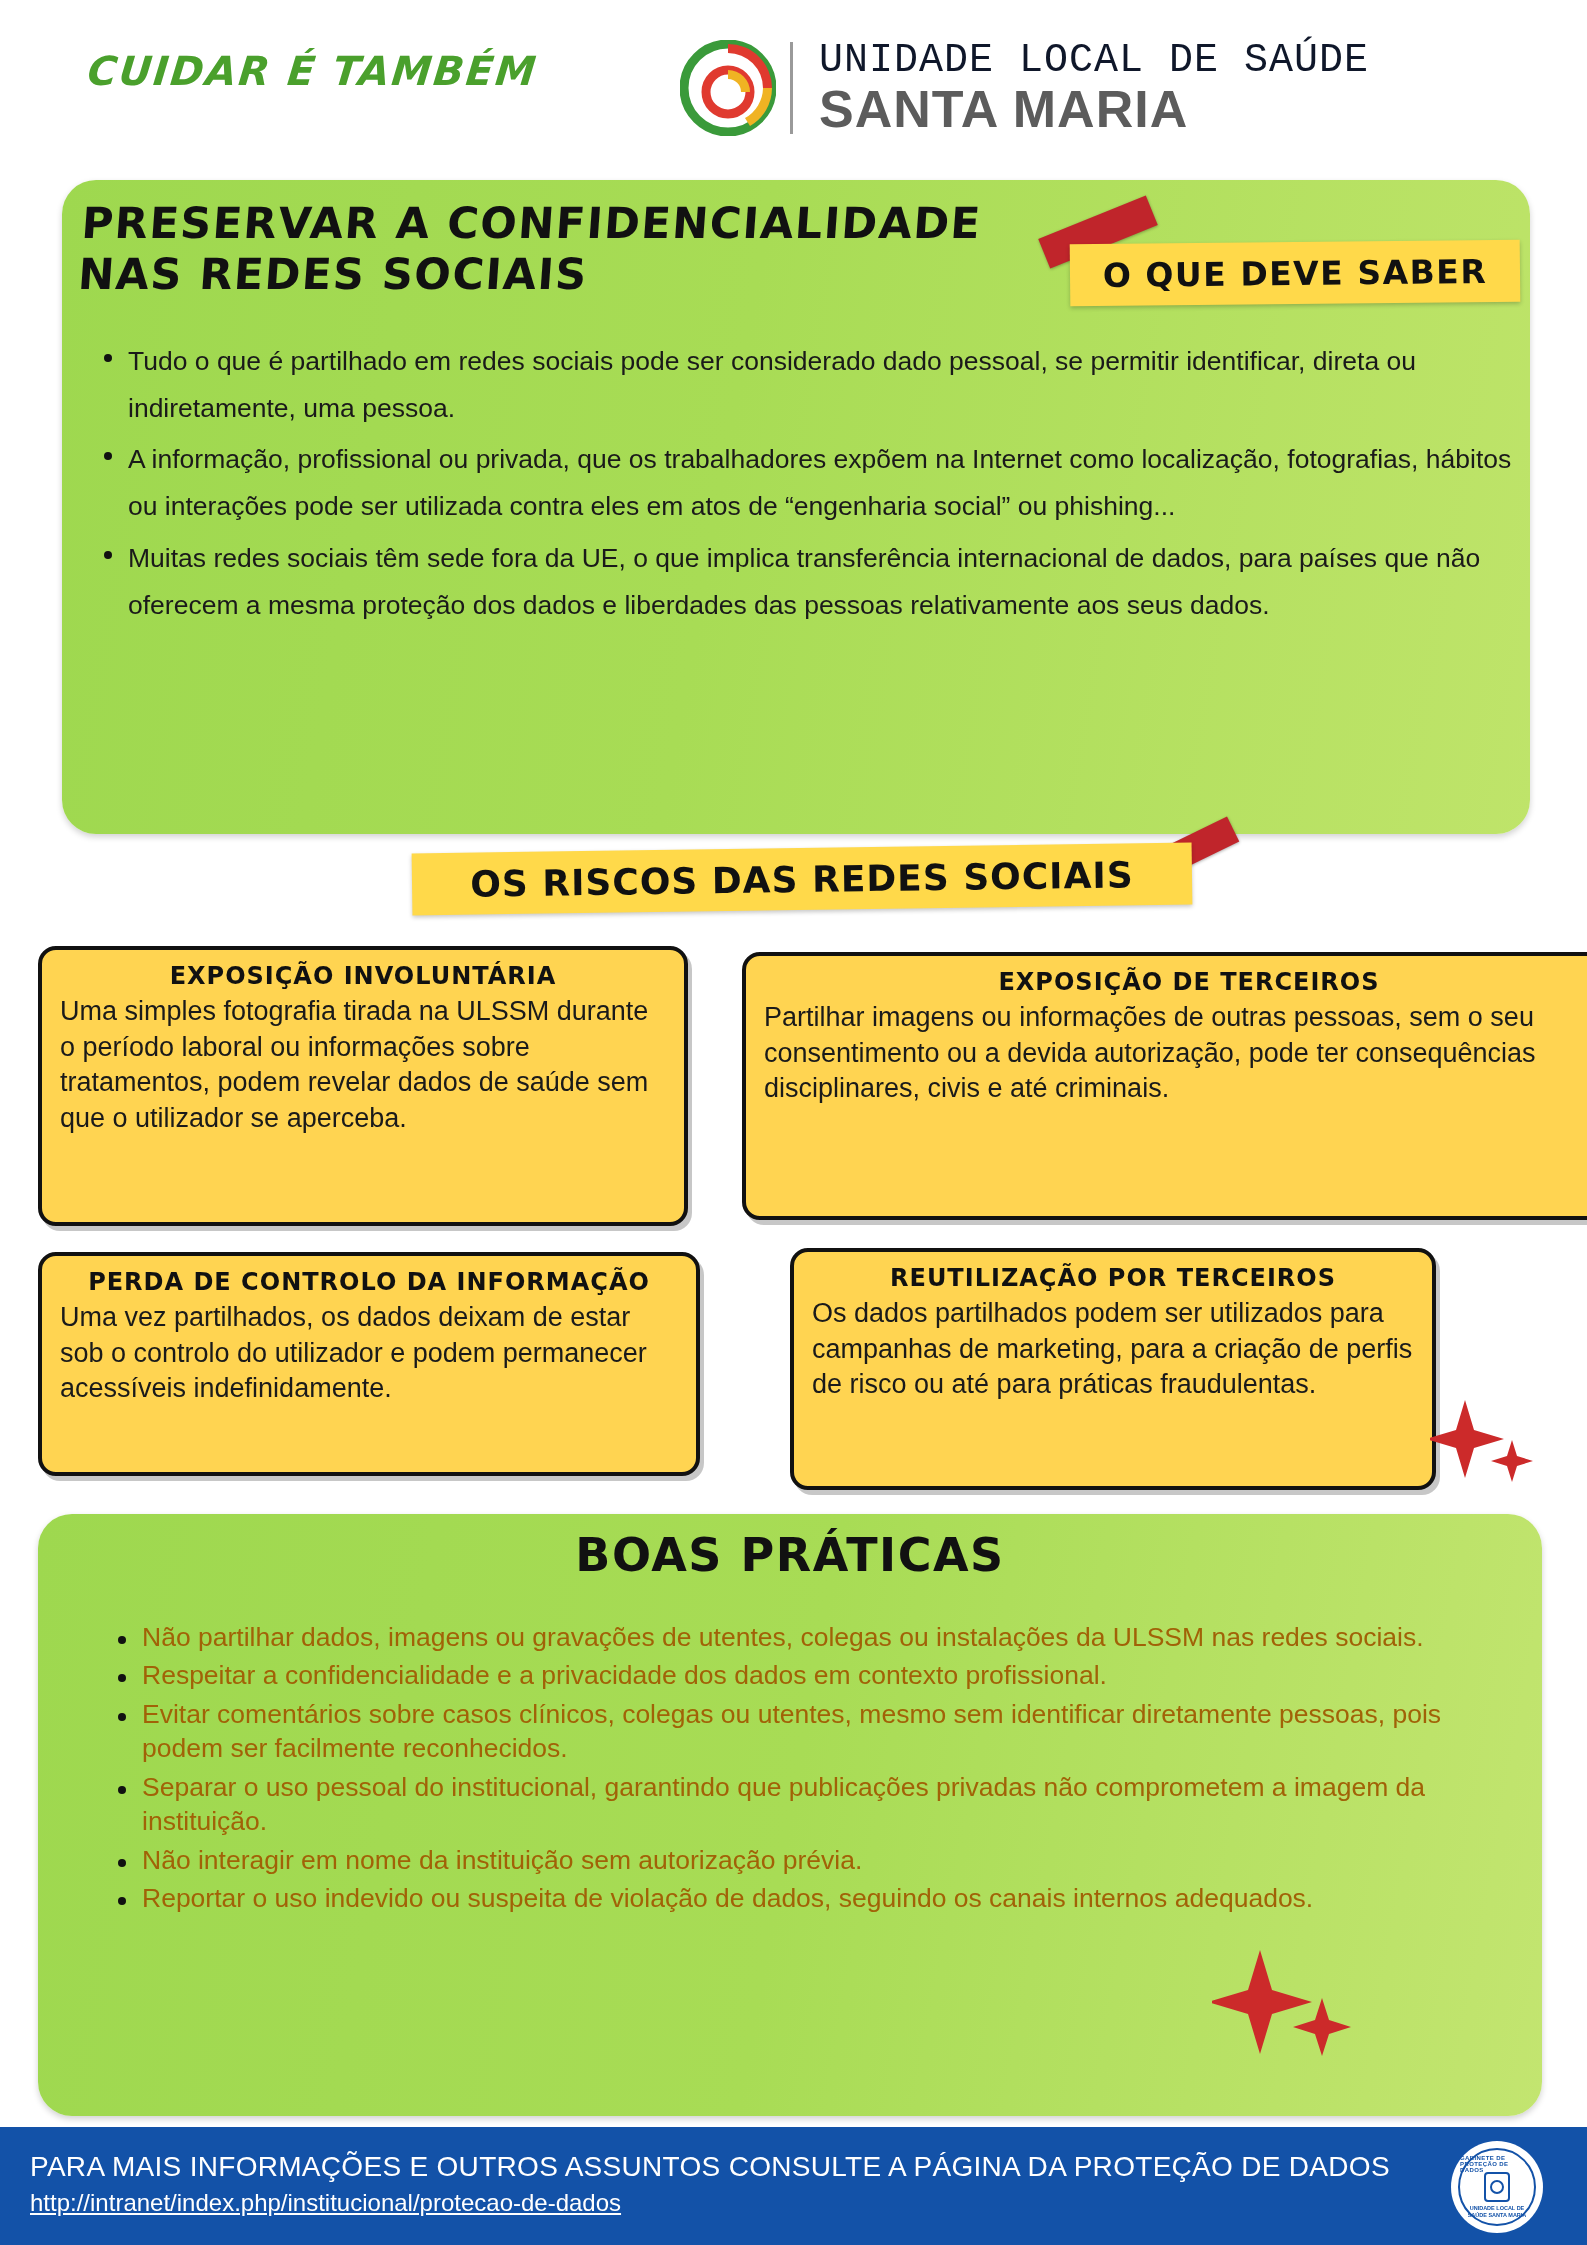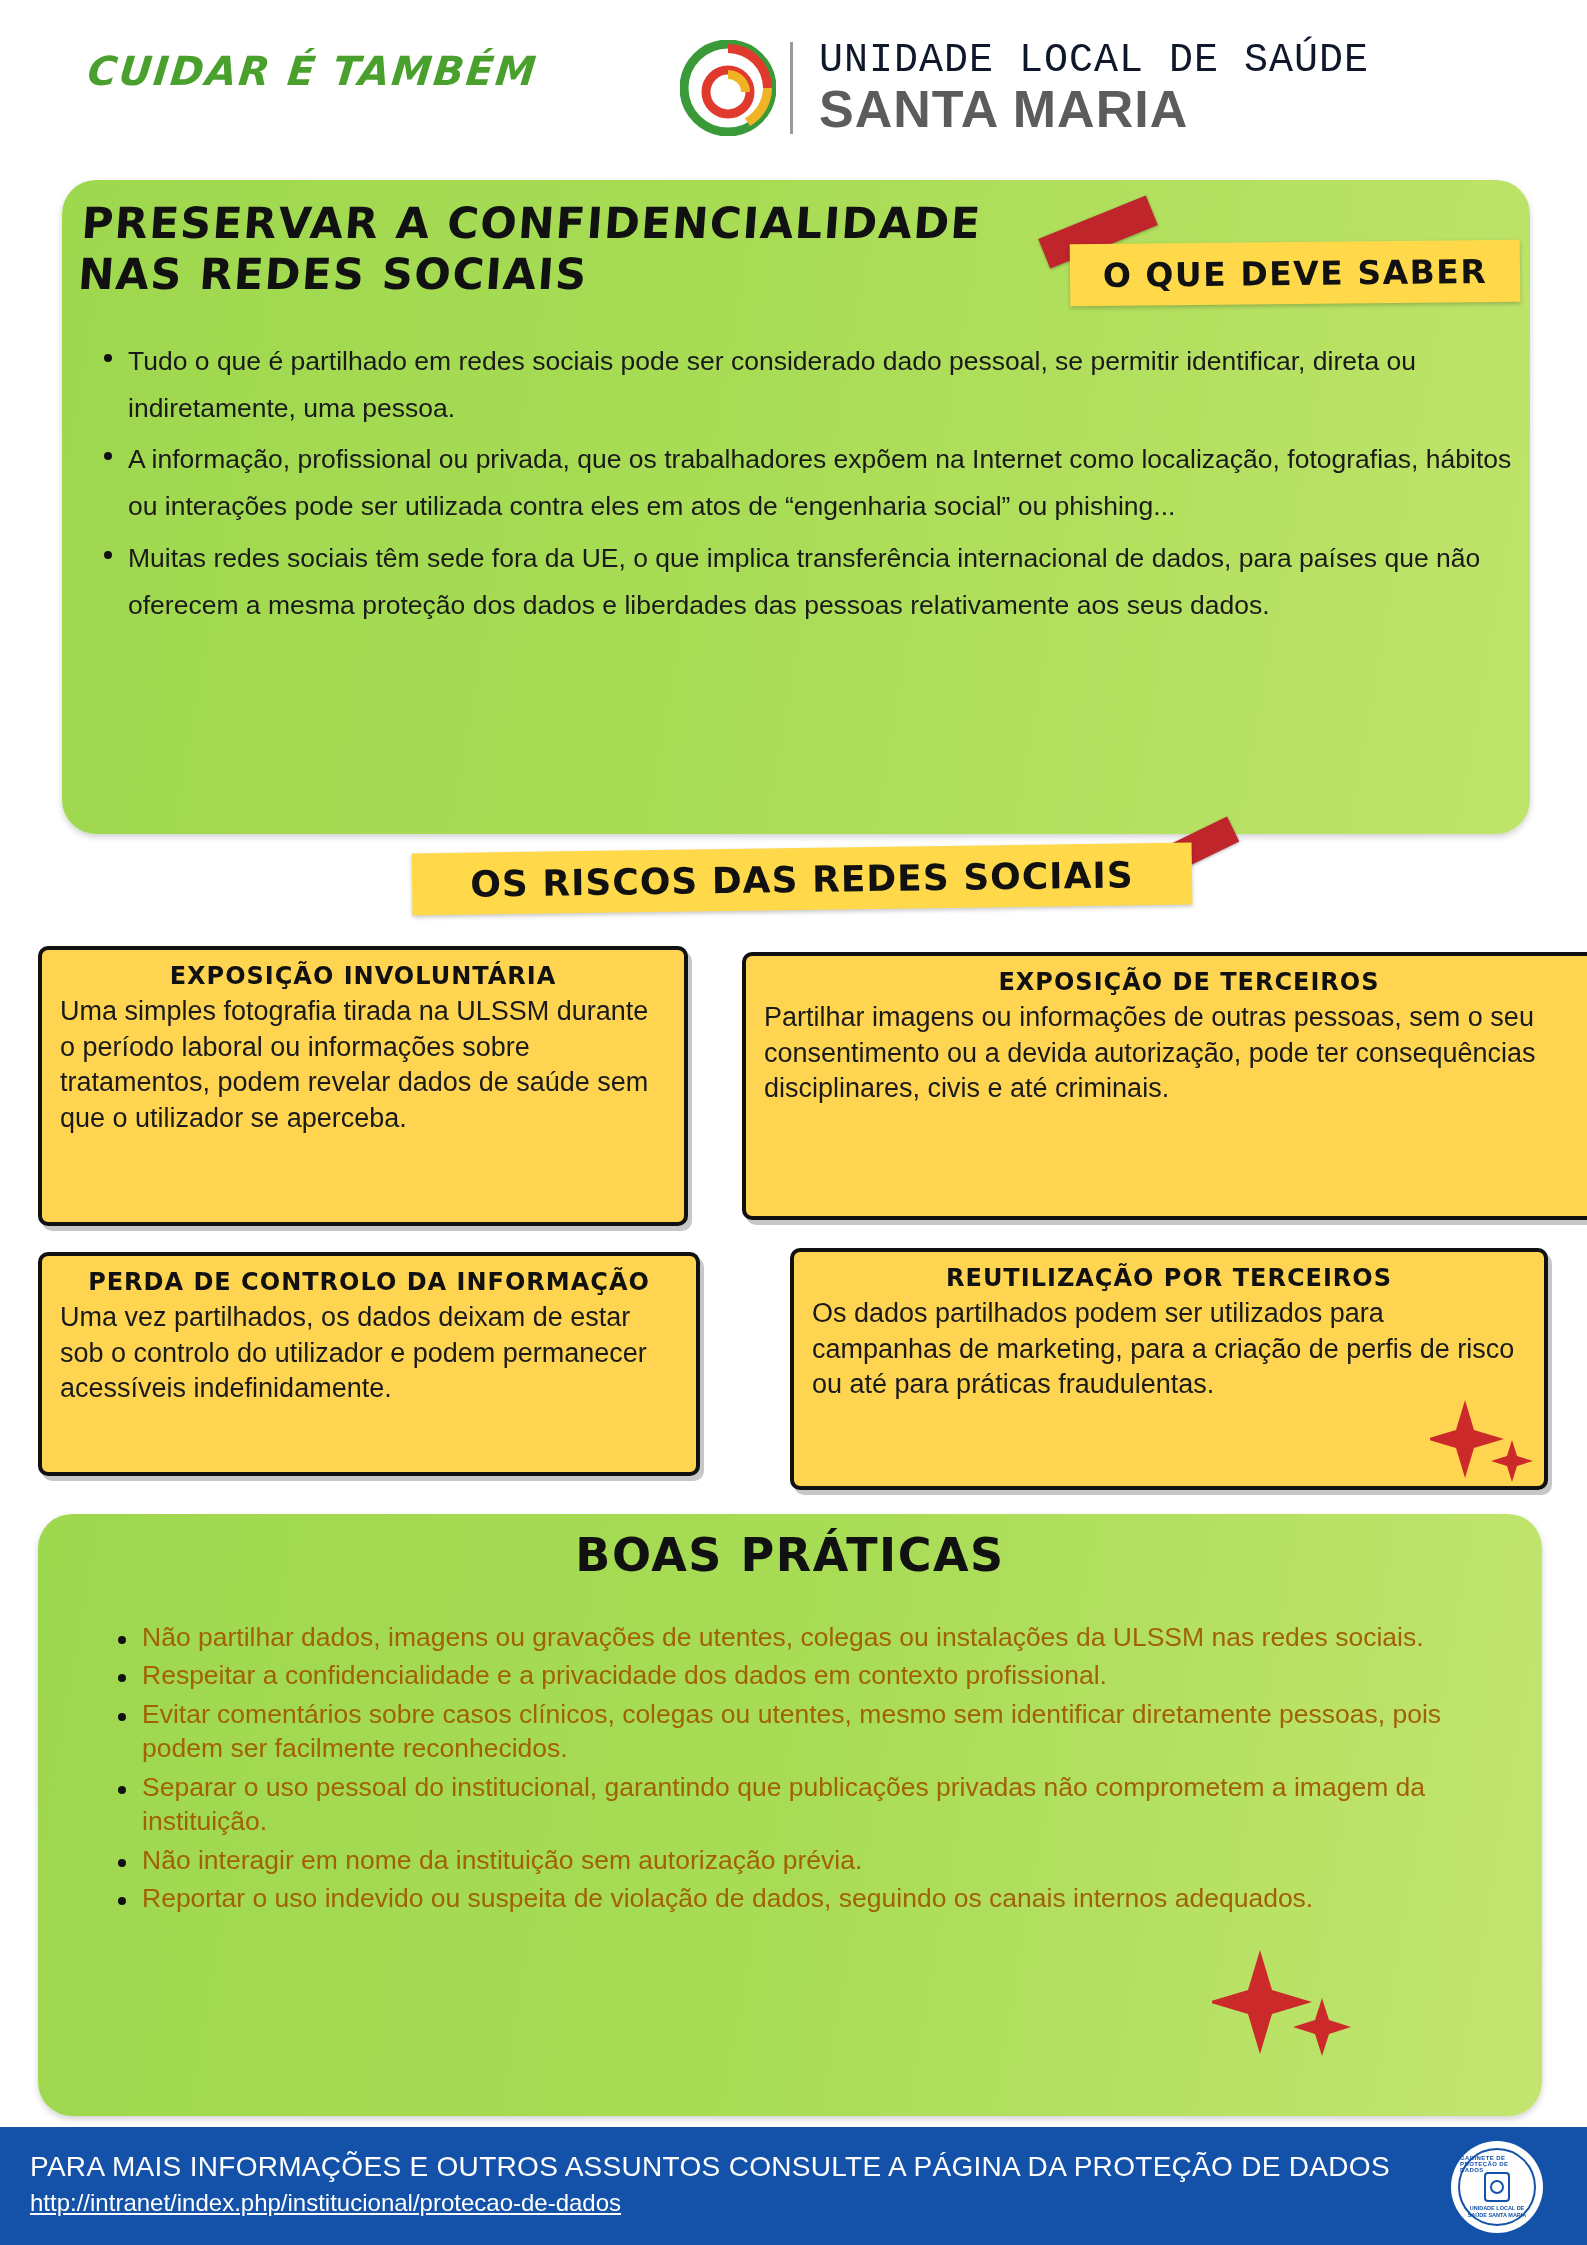--- a/index.html
+++ b/index.html
@@ -149,42 +149,42 @@
     font-size: 36px;
     letter-spacing: 1px;
     transform: rotate(-0.8deg);
   }
 
   
   .card {
     position: absolute;
     background: #ffd451;
     border: 4px solid #111;
-    border-radius: 10px;
+    border-radius: 18px;
     box-shadow: 4px 5px 0 rgba(0,0,0,0.22);
   }
   .card-title {
     font-family: "DejaVu Sans", sans-serif;
     font-weight: bold;
     font-size: 24px;
     letter-spacing: 1px;
     text-align: center;
     color: #111;
     margin: 12px 10px 4px 10px;
   }
   .card-body {
     font-size: 27px;
     line-height: 1.32;
     color: #1a1a1a;
     margin: 0 16px 10px 18px;
   }
   #card-exp-invol { left: 38px; top: 946px; width: 650px; height: 280px; }
   #card-exp-terc  { left: 742px; top: 952px; width: 894px; height: 268px; }
   #card-perda     { left: 38px; top: 1252px; width: 662px; height: 224px; }
-  #card-reutil    { left: 790px; top: 1248px; width: 758px; height: 242px; }
+  #card-reutil    { left: 790px; top: 1248px; width: 646px; height: 242px; }
 
   
   .panel-green-2 {
     position: absolute;
     left: 38px; top: 1514px;
     width: 1504px; height: 602px;
     border-radius: 34px;
     background: linear-gradient(100deg, #9ed84f 0%, #a8dc55 50%, #c3e570 100%);
     box-shadow: 0 3px 6px rgba(0,0,0,0.18);
   }

